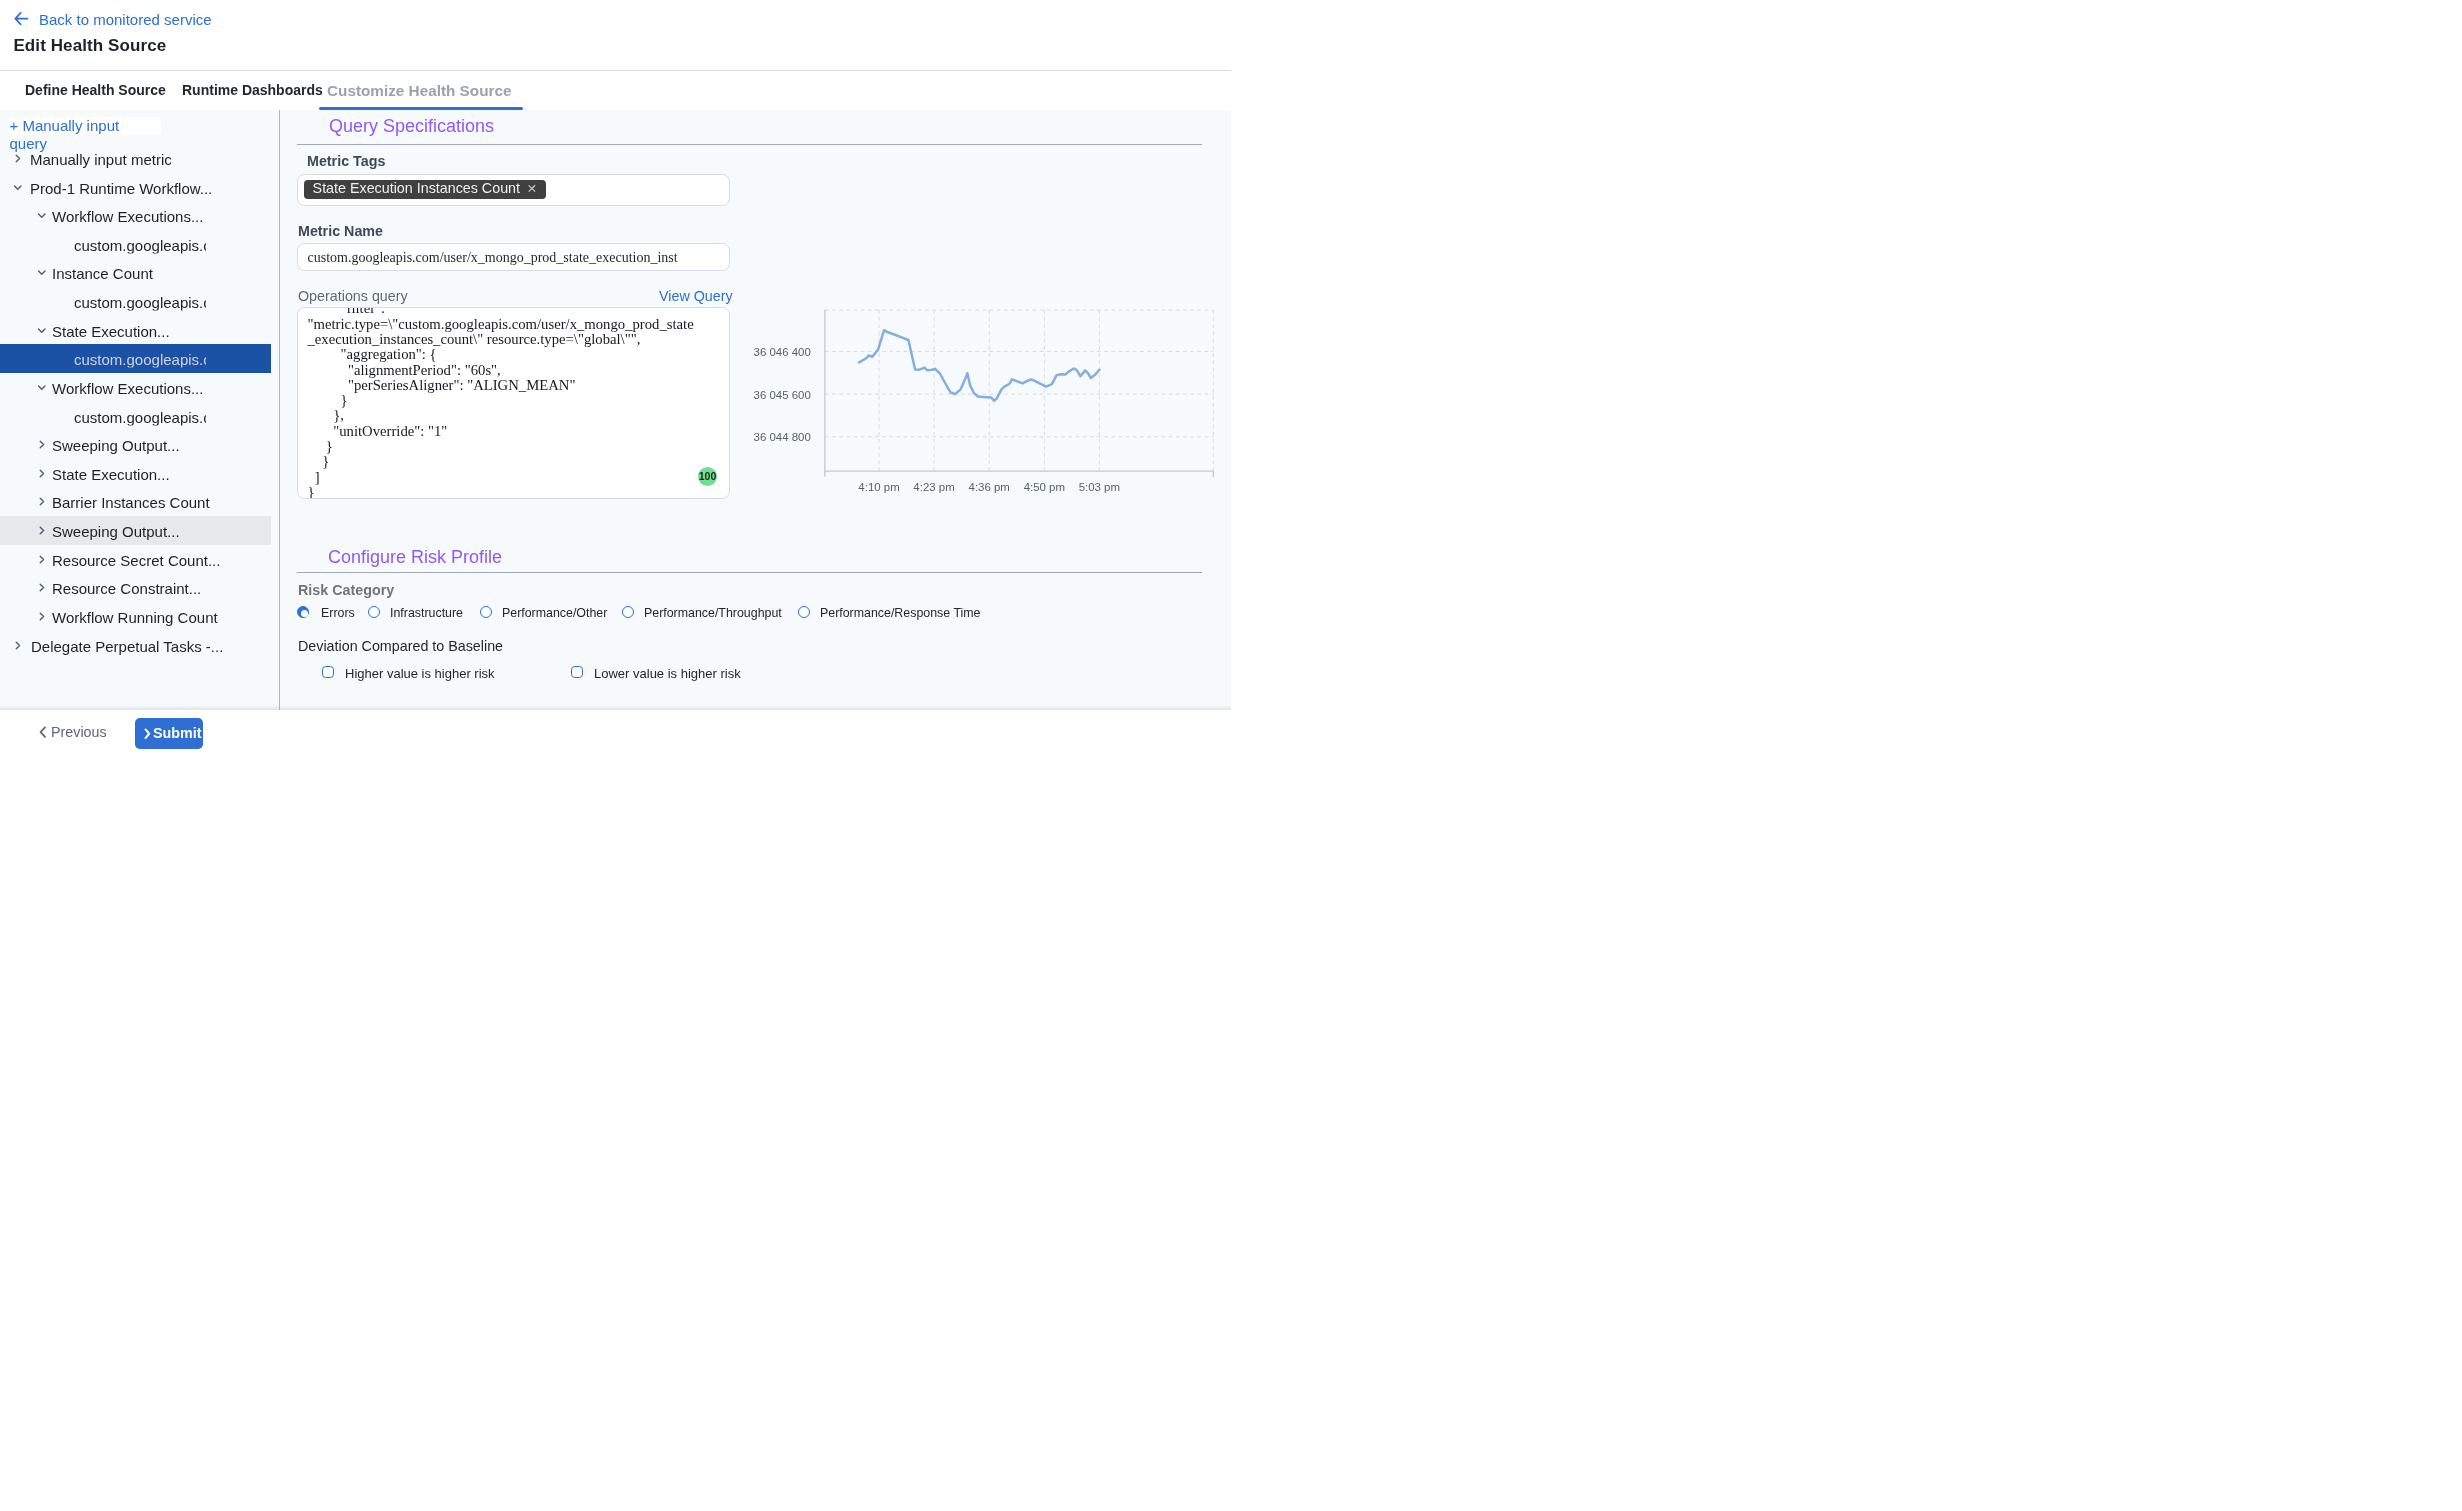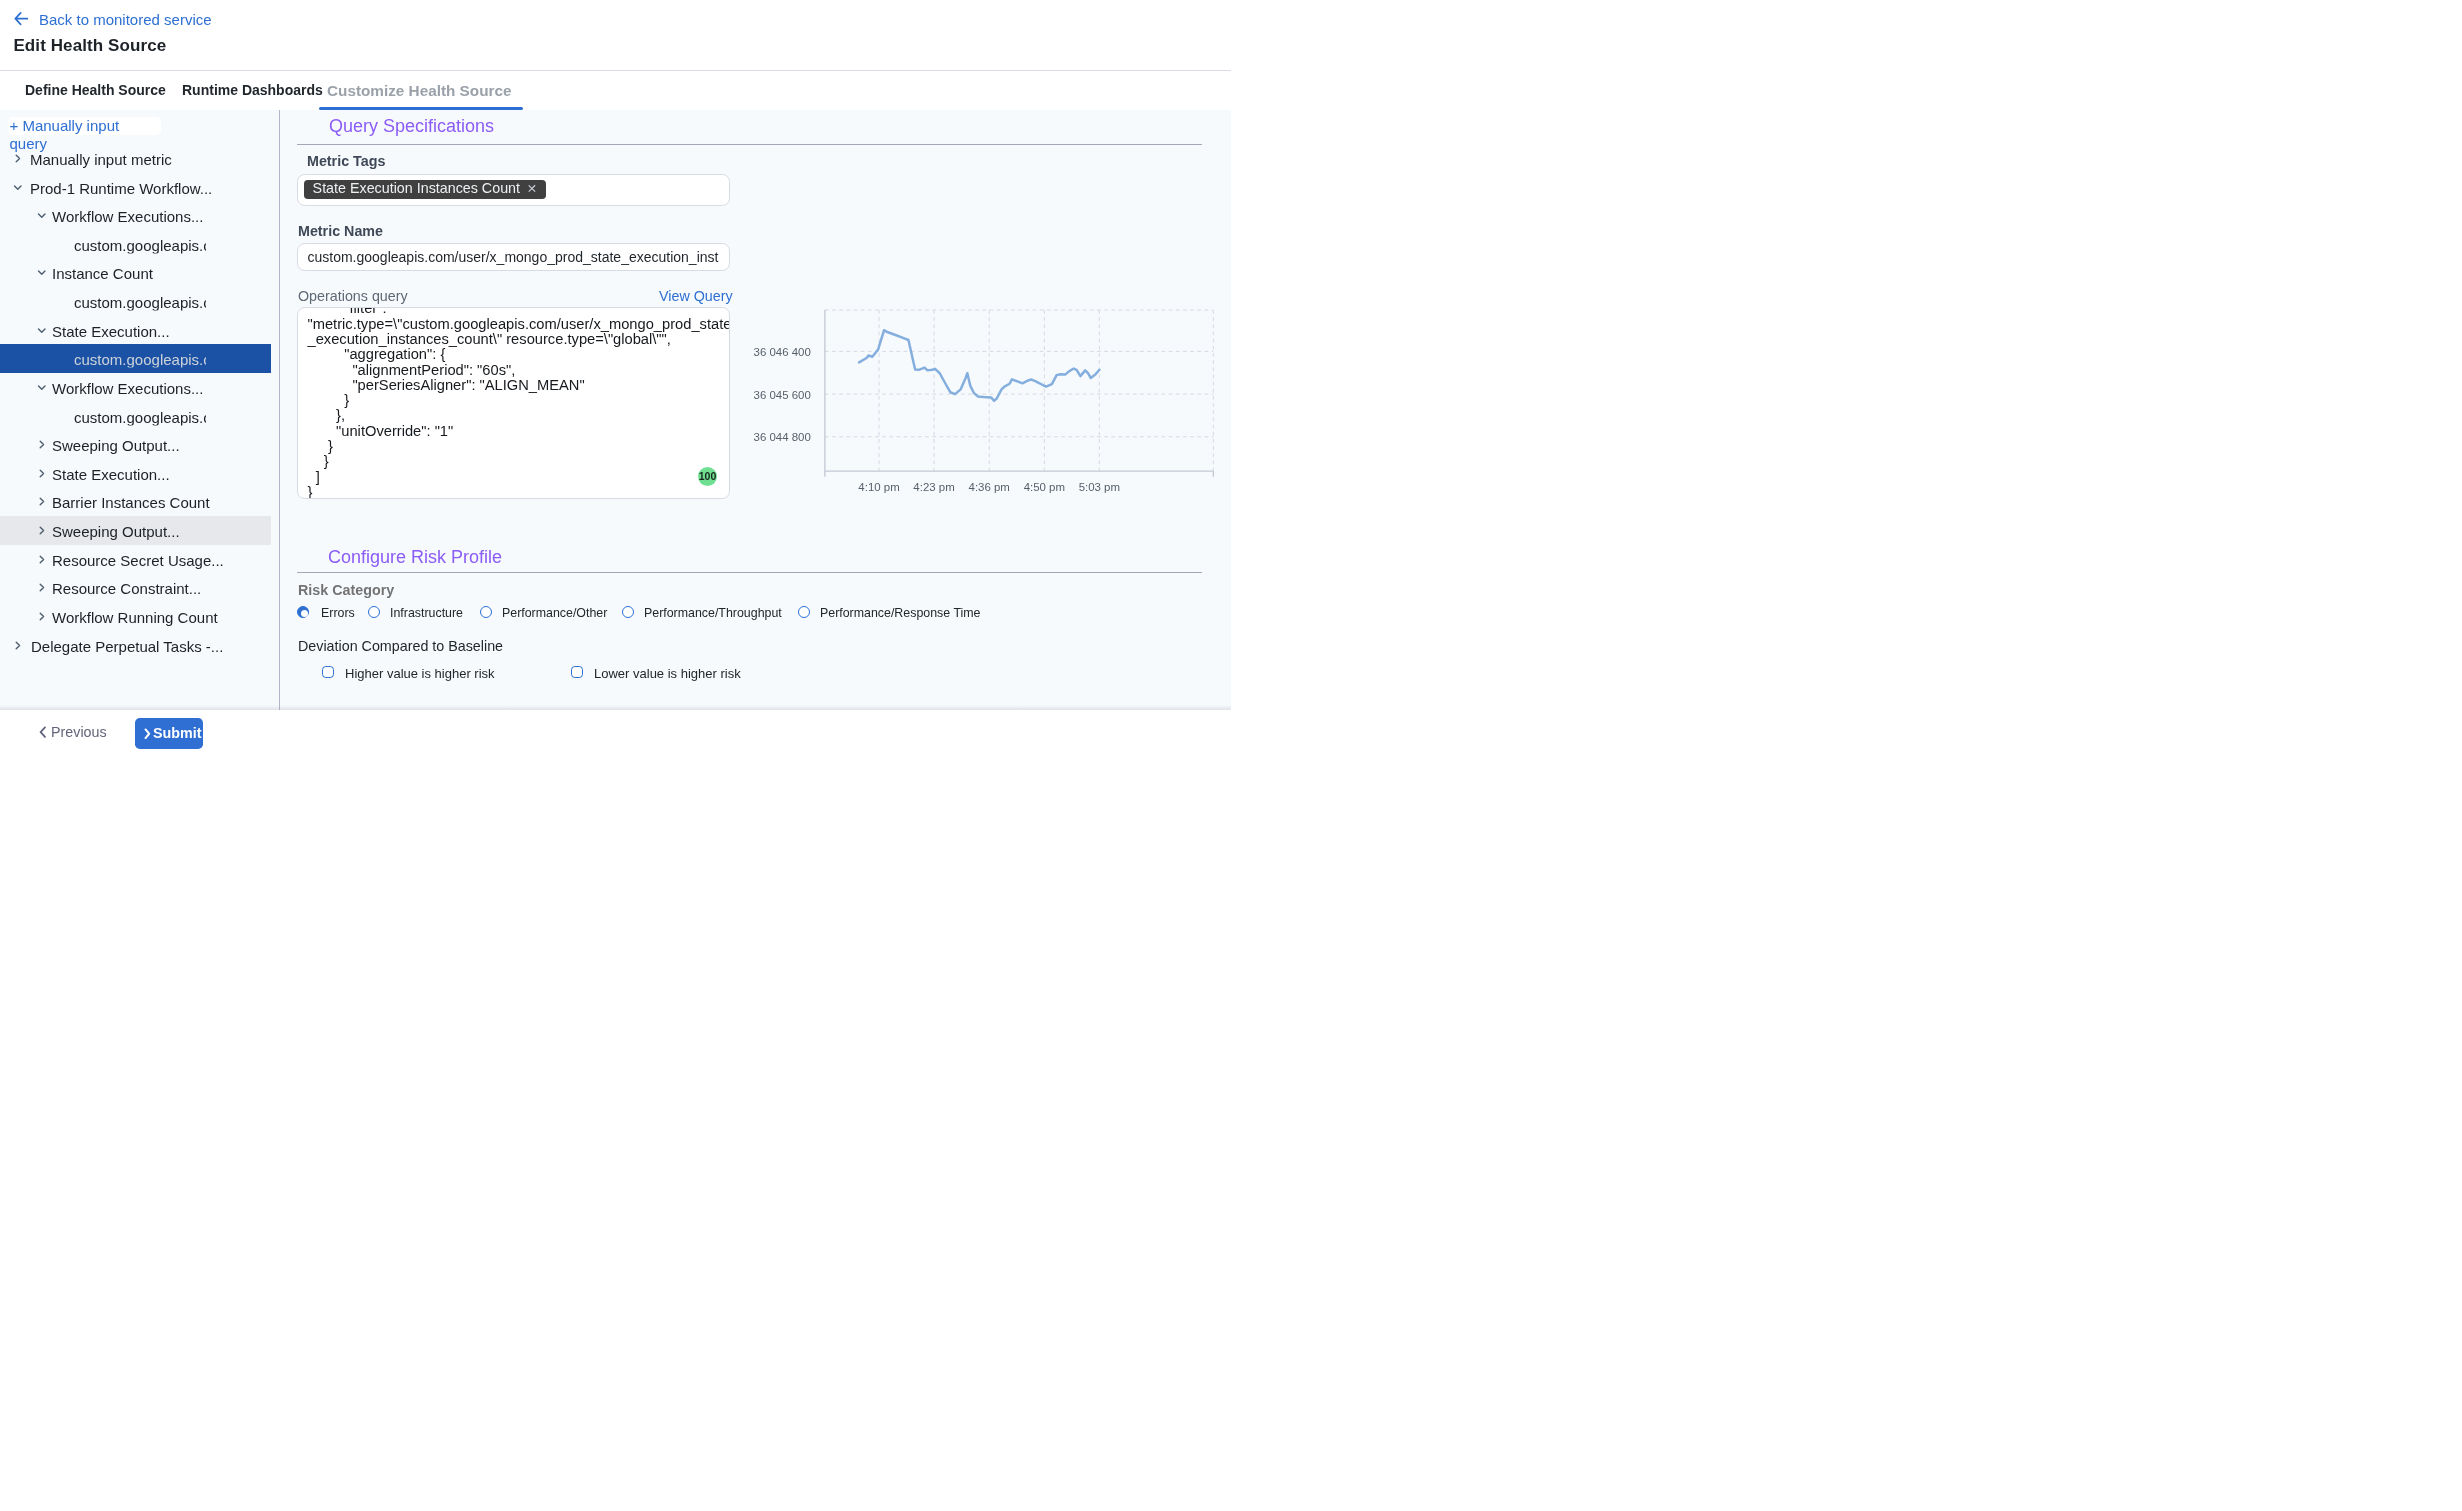--- a/index.html
+++ b/index.html
@@ -32,21 +32,21 @@
 .trow.sel { background:#1b52a5; width:271px; }
 .trow.sel .lbl { color:#cdd3da; }
 .trow.hov { background:#e6e8ec; width:271px; }
 .chev { position:absolute; }
 
 
 .sect-h { position:absolute; font-size:18px; color:#8b5cf6;margin-left:27px; }
 .sect-div { position:absolute; height:1px; background:#a4a7ba; }
 .flabel { position:absolute; font-size:14.3px; font-weight:700; color:#3f4857; }
 .fldlight { position:absolute; font-size:14.3px; color:#5f6875; }
-.input { position:absolute; background:#fff; border:1px solid #d9dbe4; border-radius:7.6px; }
+.input { position:absolute; background:#fff; border:1px solid #d9dbe4; border-radius:7.6px;font-family:Liberation Serif, serif; }
 .chip { position:absolute; background:#404040; border-radius:3.8px; color:#eef1f3; font-size:14.3px; line-height:17.7px; padding:0 8.6px; }
 .chip .x { color:#c2c9cf; margin-left:6.7px; font-size:12.4px; }
 .itext { position:absolute; font-size:14px; color:#1f242a; white-space:nowrap; }
 .viewq { position:absolute; font-size:14.3px; color:#2d6fd2; }
 .ta-line { white-space:pre; font-size:14.7px; line-height:15.3px; color:#16191d; }
 .badge { position:absolute; width:19px; height:19px; border-radius:50%; background:#71df92; color:#17271c; font-size:10.5px; font-weight:700; text-align:center; line-height:19px; }
 
 
 .radio { position:absolute; width:12.4px; height:12.4px; border-radius:50%; border:1.4px solid #2c70d4; background:#fff; }
 .radio.on { background:#2f6fd0; }
@@ -149,21 +149,21 @@
   <div class="trow hov" style="top:406px">
       <span class="lbl" style="left:52px">Sweeping Output...</span>
     </div>
   <svg class="chev" style="left:37px;top:406px;z-index:2" width="9.5" height="29" viewBox="0 0 10 30">
       <path d="M3.4 11.6 L6.9 15 L3.4 18.4" fill="none" stroke="#4c5d70" stroke-width="1.5" stroke-linecap="round" stroke-linejoin="round"></path>
     </svg>
   <svg class="chev" style="left:37px;top:435px" width="9.5" height="29" viewBox="0 0 10 30">
       <path d="M3.4 11.6 L6.9 15 L3.4 18.4" fill="none" stroke="#4c5d70" stroke-width="1.5" stroke-linecap="round" stroke-linejoin="round"></path>
     </svg>
   <div class="trow" style="top:435px">
-      <span class="lbl" style="left:52px">Resource Secret Usage...</span>
+      <span class="lbl" style="left:52px">Resource Secret Count...</span>
     </div>
   <svg class="chev" style="left:37px;top:463px" width="9.5" height="29" viewBox="0 0 10 30">
       <path d="M3.4 11.6 L6.9 15 L3.4 18.4" fill="none" stroke="#4c5d70" stroke-width="1.5" stroke-linecap="round" stroke-linejoin="round"></path>
     </svg>
   <div class="trow" style="top:463px">
       <span class="lbl" style="left:52px">Resource Constraint...</span>
     </div>
   <svg class="chev" style="left:37px;top:492px" width="9.5" height="29" viewBox="0 0 10 30">
       <path d="M3.4 11.6 L6.9 15 L3.4 18.4" fill="none" stroke="#4c5d70" stroke-width="1.5" stroke-linecap="round" stroke-linejoin="round"></path>
     </svg>

